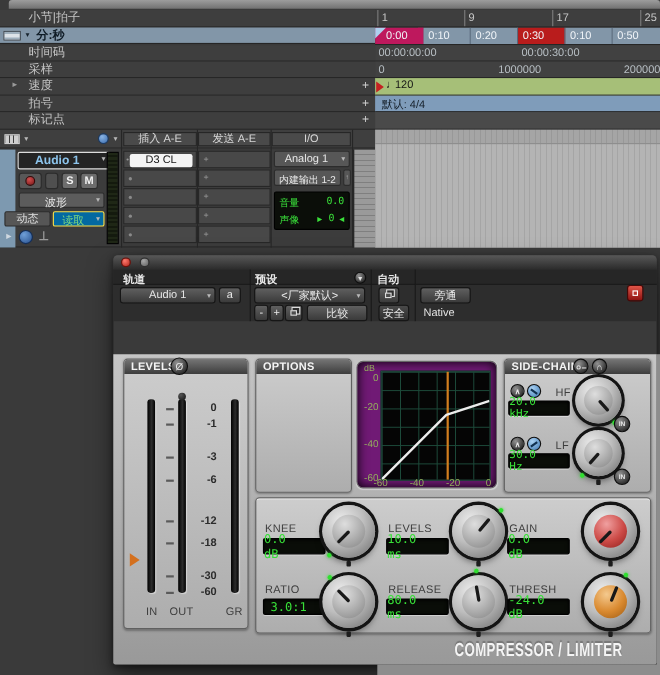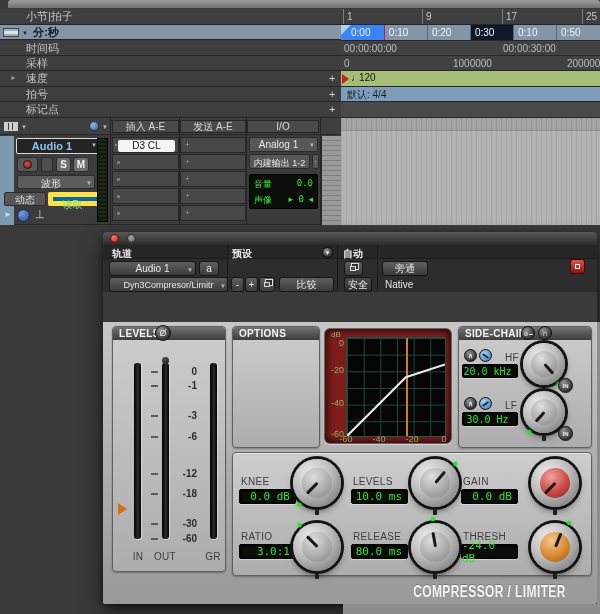--- a/index.html
+++ b/index.html
@@ -8,21 +8,21 @@
   .abs{position:absolute;box-sizing:border-box}
   .rlabel{font-size:11px;color:#c4c4c4;line-height:15px}
   .rrow{border-bottom:1px solid #262626;background:#3e3e3e}
   .tick{font-size:10px;color:#c8c8c8;line-height:15px}
   .ptbtn{background:linear-gradient(#606060,#3a3a3a);border:1px solid #161616;border-radius:3px;
          color:#e8e8e8;font-size:10px;display:flex;align-items:center;justify-content:center}
   .caret{font-size:6px;color:#b9b9b9;line-height:1}
   .lcd{background:#0a0d08;border:1px solid #000;border-radius:2px;
        box-shadow:inset 0 1px 3px #000,0 1px 0 rgba(255,255,255,.4);
        color:#38e038;font-family:"DejaVu Sans Mono",monospace;font-size:11px;
-       display:flex;align-items:center;justify-content:flex-end;padding-right:5px}
+       display:flex;align-items:center;justify-content:flex-end;padding-right:16px}
   .panel{background:linear-gradient(#cdcdcd,#adadad);border:1px solid #606060;border-radius:4px;
          box-shadow:inset 0 1px 0 rgba(255,255,255,.55),0 1px 2px rgba(0,0,0,.3)}
   .phead{position:absolute;left:0;top:0;right:0;height:13px;background:linear-gradient(#737373,#3d3d3d);
          border-radius:3px 3px 0 0;color:#f4f4f4;font-size:10px;font-weight:bold;line-height:13px;
          padding-left:6px;letter-spacing:.3px;box-sizing:border-box}
   .knob{position:absolute;border-radius:50%;
         background:radial-gradient(circle at 36% 30%,#ececec,#bdbdbd 45%,#8f8f8f 75%,#757575);
         box-shadow:0 0 0 3px #141414,0 4px 7px rgba(0,0,0,.5)}
   .kcap{position:absolute;inset:18%;border-radius:50%;
         background:radial-gradient(circle at 38% 28%,#dedede,#a8a8a8 60%,#848484)}
@@ -81,32 +81,32 @@
   </div>
 
   <div class="abs" style="left:341px;top:9px;width:259px;height:16px;background:#3e3e3e;border-bottom:1px solid #262626;overflow:hidden">
     <span class="abs tick" style="left:2px;top:0;border-left:1px solid #7d7d7d;padding-left:3px">1</span>
     <span class="abs tick" style="left:81px;top:0;border-left:1px solid #7d7d7d;padding-left:3px">9</span>
     <span class="abs tick" style="left:161px;top:0;border-left:1px solid #7d7d7d;padding-left:3px">17</span>
     <span class="abs tick" style="left:241px;top:0;border-left:1px solid #7d7d7d;padding-left:3px">25</span>
   </div>
   <div class="abs" style="left:341px;top:25px;width:259px;height:16px;overflow:hidden;border-bottom:1px solid #262626">
     <div style="display:flex;height:100%">
-      <div style="width:49px;background:#3b82f6;border-right:1px solid #be185d;color:#f0f4f8;font-size:10px;line-height:15px;padding-left:10px;box-sizing:border-box">0:00</div>
+      <div style="width:49px;background:#be185d;border-right:5px solid #be185d;color:#f0f4f8;font-size:10px;line-height:15px;padding-left:10px;box-sizing:border-box">0:00</div>
       <div style="width:49px;background:#8296a8;border-right:1px solid #59697a;color:#f0f4f8;font-size:10px;line-height:15px;padding-left:4px;box-sizing:border-box">0:10</div>
       <div style="width:49px;background:#8296a8;border-right:1px solid #59697a;color:#f0f4f8;font-size:10px;line-height:15px;padding-left:4px;box-sizing:border-box">0:20</div>
-      <div style="width:49px;background:#0f172a;border-right:1px solid #59697a;color:#f0f4f8;font-size:10px;line-height:15px;padding-left:4px;box-sizing:border-box">0:30</div>
+      <div style="width:49px;background:#b91c1c;border-right:1px solid #59697a;color:#f0f4f8;font-size:10px;line-height:15px;padding-left:4px;box-sizing:border-box">0:30</div>
       <div style="width:49px;background:#8296a8;border-right:1px solid #59697a;color:#f0f4f8;font-size:10px;line-height:15px;padding-left:4px;box-sizing:border-box">0:10</div>
       <div style="width:49px;background:#8296a8;color:#f0f4f8;font-size:10px;line-height:15px;padding-left:4px;box-sizing:border-box">0:50</div>
     </div>
     <div class="abs" style="left:0;top:0;width:0;height:0;border-top:10px solid #aed0ee;border-right:10px solid transparent"></div>
   </div>
   <div class="abs" style="left:341px;top:41px;width:259px;height:15px;background:#414141;border-bottom:1px solid #262626;overflow:hidden">
     <span class="abs tick" style="left:3px;top:0;color:#b7bec3">00:00:00:00</span>
-    <span class="abs tick" style="left:162px;top:0;color:#b7bec3">00:00:30:00</span>
+    <span class="abs tick" style="left:133px;top:0;color:#b7bec3">00:00:30:00</span>
   </div>
   <div class="abs" style="left:341px;top:56px;width:259px;height:15px;background:#414141;border-bottom:1px solid #262626;overflow:hidden">
     <span class="abs tick" style="left:3px;top:0;color:#b7bec3">0</span>
     <span class="abs tick" style="left:112px;top:0;color:#b7bec3">1000000</span>
     <span class="abs tick" style="left:226px;top:0;color:#b7bec3">2000000</span>
   </div>
   <div class="abs" style="left:341px;top:71px;width:259px;height:16px;background:#a6bf78;border-bottom:1px solid #262626">
     <span class="abs" style="left:1px;top:3px;width:0;height:0;border-left:7px solid #c42222;border-top:5px solid transparent;border-bottom:5px solid transparent"></span>
     <span class="abs" style="left:10px;top:1px;font-size:10px;color:#151515">♩</span>
     <span class="abs" style="left:18px;top:1px;font-size:10px;color:#151515">120</span>
@@ -140,21 +140,21 @@
     <div class="abs" style="left:41px;top:21px;width:12px;height:15px;background:#4f4f4f;border:1px solid #2a2a2a;border-radius:3px"></div>
     <div class="abs" style="left:56px;top:21px;width:15px;height:15px;background:#6d6d6d;border:1px solid #2c2c2c;border-radius:3px;color:#f2f2f2;font-size:10px;font-weight:bold;text-align:center;line-height:14px">S</div>
     <div class="abs" style="left:73px;top:21px;width:16px;height:15px;background:#6d6d6d;border:1px solid #2c2c2c;border-radius:3px;color:#f2f2f2;font-size:10px;font-weight:bold;text-align:center;line-height:14px">M</div>
 
     <div class="abs" style="left:17px;top:39px;width:78px;height:14px;background:#5c5c5c;border:1px solid #2c2c2c;border-radius:2px">
       <span class="abs" style="left:0;right:10px;top:1px;text-align:center;color:#e8e8e8;font-size:10px">波形</span>
       <span class="abs caret" style="right:2px;top:4px">▼</span>
     </div>
 
     <div class="abs" style="left:4px;top:56px;width:42px;height:14px;background:#565656;border:1px solid #2c2c2c;border-radius:2px;color:#e0e0e0;font-size:10px;text-align:center;line-height:13px">动态</div>
-    <div class="abs" style="left:48px;top:56px;width:59px;height:14px;background:#0369a1;border:5px solid #fde047;border-radius:2px">
+    <div class="abs" style="left:48px;top:56px;width:47px;height:14px;background:#0369a1;border:1px solid #fde047;border-radius:2px">
       <span class="abs" style="left:0;right:10px;top:1px;text-align:center;color:#7fd87f;font-size:10px">读取</span>
       <span class="abs caret" style="right:2px;top:4px">▼</span>
     </div>
 
     <span class="abs" style="left:4px;top:74px;font-size:8px;color:#cfd8e0">►</span>
     <span class="abs" style="left:17px;top:73px;width:13px;height:13px;border-radius:50%;background:radial-gradient(circle at 35% 30%,#6f9fd8,#27508e);border:1px solid #142e58"></span>
     <span class="abs" style="left:35px;top:72px;font-size:11px;color:#9a9a9a;font-weight:bold">⊥</span>
 
     <div class="abs" style="left:97px;top:2px;width:11px;height:84px;background:repeating-linear-gradient(0deg,#1f2716 0 2px,#141a0e 2px 4px);border:1px solid #000"></div>
   </div>
@@ -240,31 +240,31 @@
       <div class="abs" style="left:234px;top:0;width:1px;height:47px;background:#1a1a1a"></div>
       <div class="abs" style="left:274px;top:0;width:1px;height:47px;background:#1a1a1a"></div>
 
       <div class="abs ptbtn" style="left:6px;top:16px;width:87px;height:15px">
         <span>Audio 1</span>
         <span class="abs caret" style="right:2px;top:5px">▼</span>
       </div>
       <div class="abs ptbtn" style="left:96px;top:16px;width:20px;height:15px">
         <span>a</span>
       </div>
+      <div class="abs ptbtn" style="left:128px;top:16px;width:101px;height:15px">
+        <span>&lt;厂家默认&gt;</span>
+        <span class="abs caret" style="right:2px;top:5px">▼</span>
+      </div>
       <div class="abs ptbtn" style="left:241px;top:16px;width:19px;height:15px">
         <span class="abs" style="left:5px;top:4px;width:6px;height:5px;border:1px solid #dcdcdc;box-shadow:2px -2px 0 0 #2e2e2e,2px -2px 0 1px #dcdcdc"></span>
       </div>
       <div class="abs ptbtn" style="left:279px;top:16px;width:46px;height:15px">
         <span>旁通</span>
       </div>
 
-      <div class="abs ptbtn" style="left:6px;top:32px;width:119px;height:15px">
-        <span style="font-size:9px">Dyn3Compresor/Limitr</span>
-        <span class="abs caret" style="right:1px;top:5px">▼</span>
-      </div>
       <div class="abs ptbtn" style="left:128px;top:32px;width:13px;height:15px">
           <span>-</span>
         </div>
       <div class="abs ptbtn" style="left:142px;top:32px;width:13px;height:15px">
           <span>+</span>
         </div>
       <div class="abs ptbtn" style="left:156px;top:32px;width:16px;height:15px">
         <span class="abs" style="left:4px;top:4px;width:6px;height:5px;border:1px solid #dcdcdc;box-shadow:2px -2px 0 0 #2e2e2e,2px -2px 0 1px #dcdcdc"></span>
       </div>
       <div class="abs ptbtn" style="left:176px;top:32px;width:55px;height:15px">
@@ -311,21 +311,21 @@
       <div class="abs" style="left:5px;top:176px;width:0;height:0;border-left:9px solid #d4701e;border-top:6px solid transparent;border-bottom:6px solid transparent"></div>
       <div class="abs slabel" style="left:13px;top:224px;width:24px;text-align:center">IN</div>
       <div class="abs slabel" style="left:38px;top:224px;width:28px;text-align:center">OUT</div>
       <div class="abs slabel" style="left:88px;top:224px;width:24px;text-align:center">GR</div>
     </div>
 
     <div class="abs panel" style="left:129px;top:94px;width:88px;height:122px">
       <div class="phead"><span>OPTIONS</span></div>
     </div>
 
-    <div class="abs" style="left:221px;top:96px;width:128px;height:116px;background:#7f1d1d;border:1px solid #666;border-radius:6px;box-shadow:inset 0 0 10px #000,0 1px 1px rgba(255,255,255,.4)">
+    <div class="abs" style="left:221px;top:96px;width:128px;height:116px;background:#701a75;border:1px solid #666;border-radius:6px;box-shadow:inset 0 0 10px #000,0 1px 1px rgba(255,255,255,.4)">
       <div class="abs" style="left:21px;top:8px;width:100px;height:100px;border:1px solid #235043;
                   background-image:linear-gradient(#1c4a3a 1px,transparent 1px),linear-gradient(90deg,#1c4a3a 1px,transparent 1px);
                   background-size:16.67px 16.67px;background-color:#050505">
         <div class="abs" style="left:59px;top:0;width:2px;height:98px;background:#d27e1e"></div>
         <svg width="98" height="98" viewBox="0 0 100 100" style="position:absolute;left:0;top:0">
           <polyline points="0,100 60,40 100,27" fill="none" stroke="#ececec" stroke-width="2.2" stroke-linejoin="round"></polyline>
         </svg>
       </div>
       <span class="abs" style="left:6px;top:1px;font-size:8px;color:#93ad5d">dB</span>
       <span class="abs" style="left:1px;top:9px;width:18px;text-align:right;font-size:9px;color:#93ad5d">0</span>

